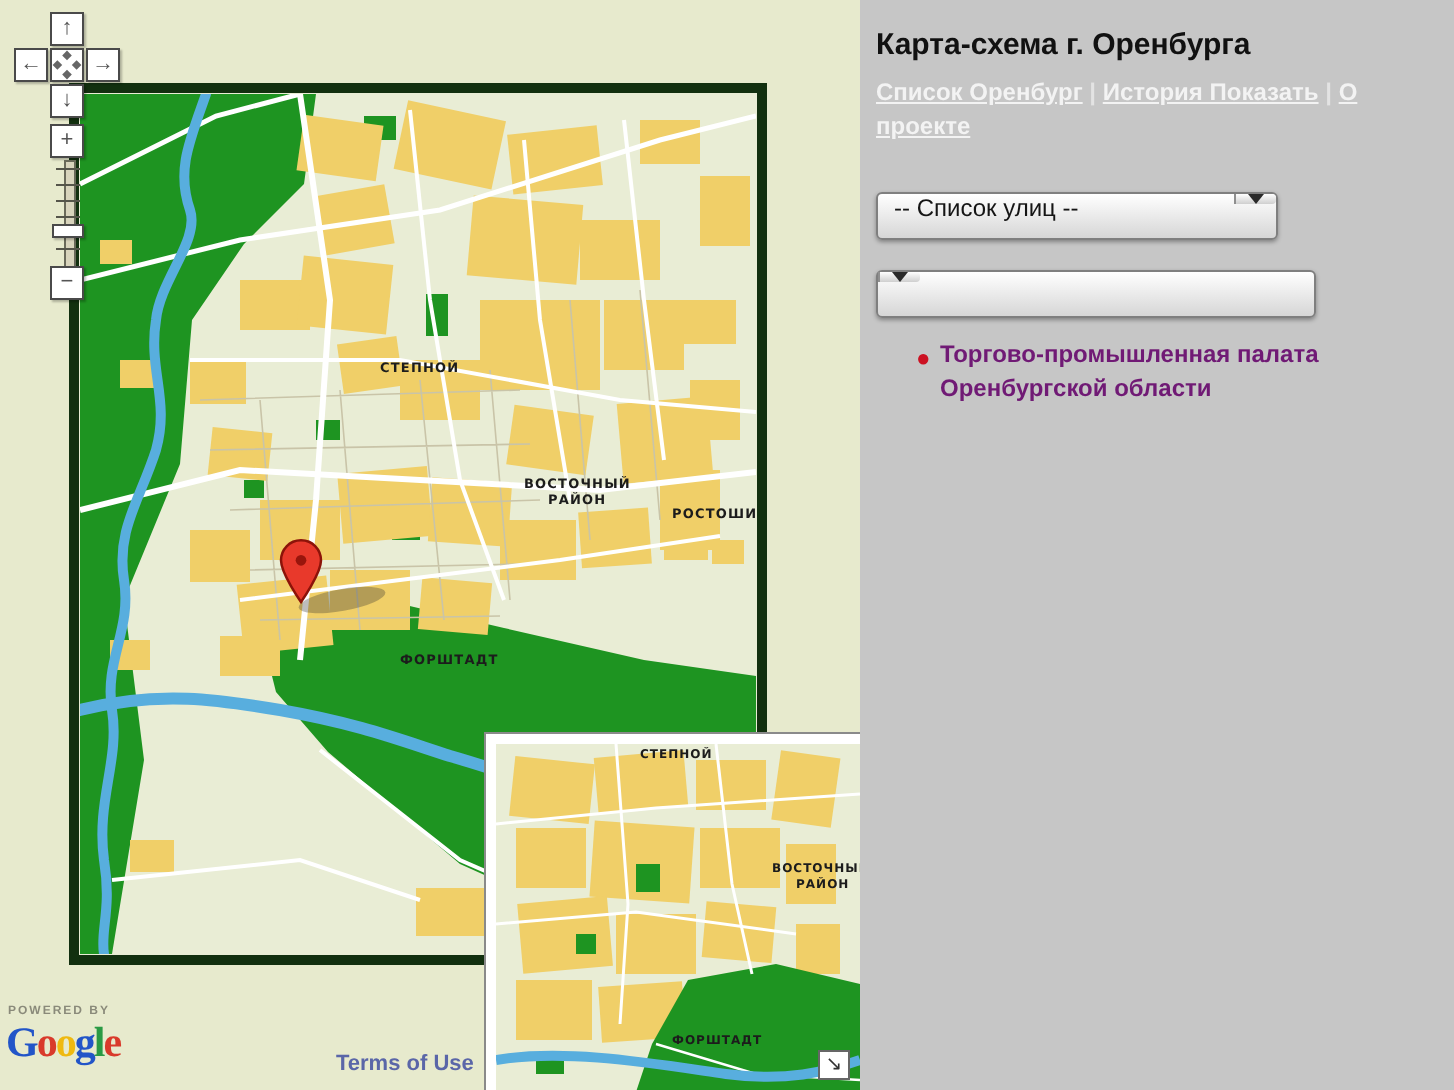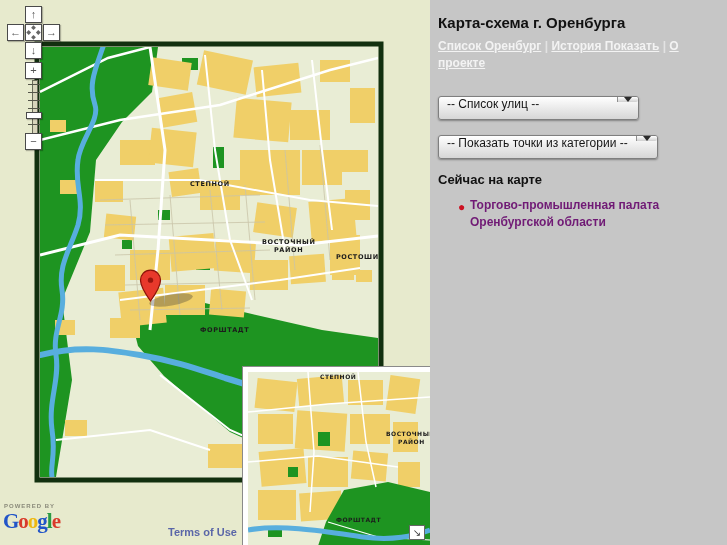--- a/index.html
+++ b/index.html
@@ -287,27 +287,25 @@
     </div>
 
     <div class="sel sel-streets">
       <div class="sel-label">-- Список улиц --</div>
       <div class="sel-arrow">
         <div class="tri"></div>
       </div>
     </div>
 
     <div class="sel sel-categories">
-      <div class="sel-label">-- Показать точки из категории --</div>
       <div class="sel-arrow">
         <div class="tri"></div>
       </div>
     </div>
 
-    <h2 class="now-heading">Сейчас на карте</h2>
 
     <ul class="poi-list">
       <li class="poi-item">
         <span class="poi-bullet">●</span>
         <a class="poi-link">Торгово-промышленная палата Оренбургской области</a>
       </li>
     </ul>
   </div>
 
 </div>

